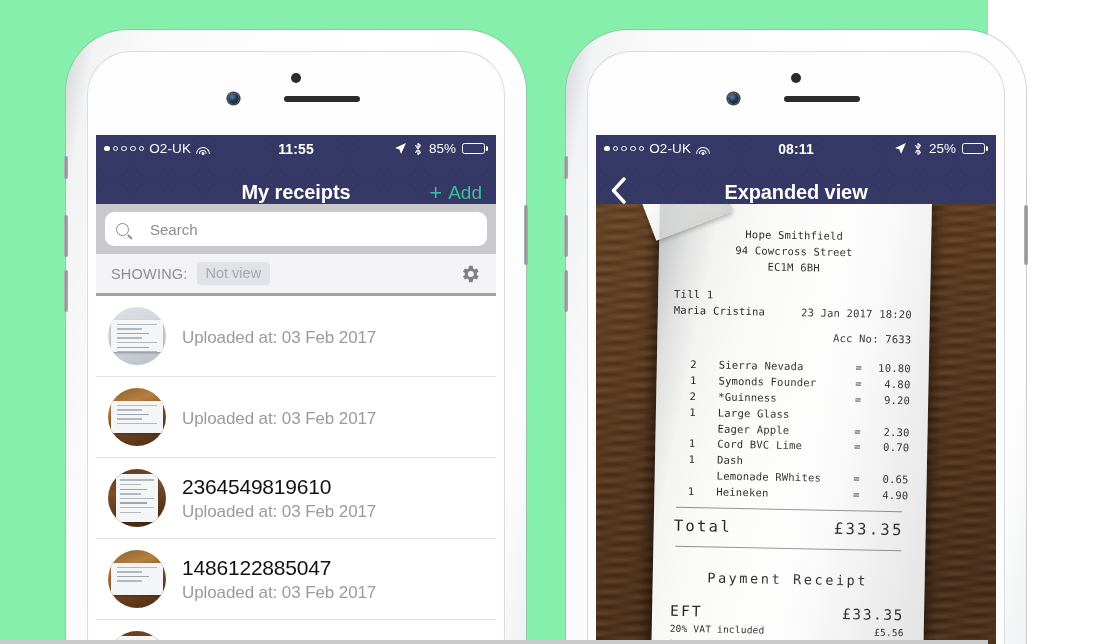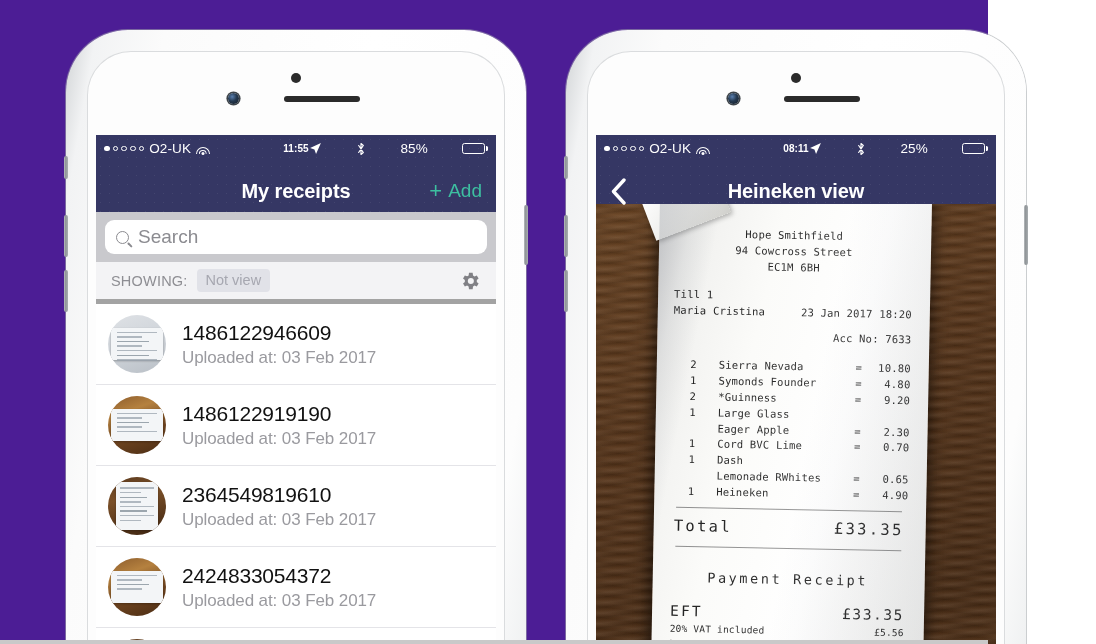--- a/index.html
+++ b/index.html
@@ -3,21 +3,21 @@
 <meta charset="utf-8">
 <title>Receipts App Mockup</title>
 <style>
   * { box-sizing: border-box; margin: 0; padding: 0; }
   html, body {
     width: 1096px; height: 644px;
     background: #ffffff;
     font-family: "Liberation Sans", sans-serif;
     overflow: hidden;
   }
-  .stage { position: relative; width: 988px; height: 644px; background:#4c1d95;text-decoration:underline; }
+  .stage { position: relative; width: 988px; height: 644px; background:#86efac;text-decoration:underline; }
 
   
   .phone {
     position: absolute;
     width: 460px; height: 900px;
     border-radius: 62px;
     background: linear-gradient(100deg,#cfd2d4 0%, #f2f3f4 5%, #fbfbfb 16%, #ffffff 50%, #fdfdfd 84%, #eceeef 94%, #c5c8ca 100%);
     box-shadow: 0 0 0 1px rgba(160,165,170,.55);
   }
   .phone.left  { left: 66px;  top: 30px; }
@@ -77,22 +77,22 @@
     content:""; position:absolute; inset:0; pointer-events:none; opacity:.5;
     background-image: radial-gradient(rgba(255,255,255,.14) 0.7px, transparent 0.8px);
     background-size: 9px 9px;
   }
   .statusbar {
     height: 27px; display: flex; align-items: center;
     padding: 0 8px; color:#fff; font-size: 13.5px; letter-spacing: .1px;
     position: relative; z-index: 2;
   }
   .sb-left, .sb-right { display:flex; align-items:center; gap:5px; flex:1; }
-  .sb-right { justify-content: space-between; gap:6px; }
-  .sb-center { font-weight: 700; font-size: 10px; }
+  .sb-right { justify-content: flex-end; gap:6px; }
+  .sb-center { font-weight: 700; font-size: 14px; }
   .dots { display:flex; align-items:center; gap:3.2px; }
   .dot { width:5.5px; height:5.5px; border-radius:50%; box-sizing:border-box; }
   .dot.on  { background:#fff; }
   .dot.off { background:transparent; border:1.1px solid #fff; }
   .carrier { font-size:13.5px; }
   .wifi { position:relative; width:14px; height:11px; }
   .wifi i {
     position:absolute; left:50%; bottom:0; border:1.6px solid #fff;
     border-bottom:none; border-radius:50% 50% 0 0 / 100% 100% 0 0;
     transform: translateX(-50%);
@@ -102,48 +102,48 @@
   .wifi i:nth-child(3){ width:3px; height:3px; border:none; background:#fff; border-radius:50%; bottom:-.5px; }
   .battery { display:flex; align-items:center; }
   .batt-body {
     width:23px; height:11px; border:1.3px solid #fff; border-radius:2.6px; padding:1.2px;
   }
   .batt-fill { height:100%; background:#fff; border-radius:1px; }
   .batt-cap { width:1.8px; height:4.5px; background:#fff; border-radius:0 1.5px 1.5px 0; margin-left:1px; }
 
   
   .navbar {
-    height: 42px; display:flex; align-items:center; position:relative; z-index:2;
-    padding: 0 14px; color:#fff;margin-top:8px;
+    height: 42px; display:flex; align-items:flex-end; position:relative; z-index:2;
+    padding: 0 14px; color:#fff;
   }
   .nav-title {
     position:absolute; left:0; right:0; text-align:center;
     font-size: 20px; font-weight: 700; letter-spacing:-.1px;
   }
   .nav-right {
     margin-left:auto; display:flex; align-items:center; gap:6px;
     color:#3dbfa0; font-size:19px; z-index:3;
   }
   .plus-ico { font-size:22px; line-height:1; font-weight:400; }
   .back-chevron { z-index:3; display:flex; align-items:center; }
 
   
   .searchwrap { background:#c9c9cd; padding: 8px 9px 8px; }
   .searchbox {
     background:#fff; border-radius:9px; height:34px;
     display:flex; align-items:center; gap:9px; padding: 0 11px;
   }
   .mag { width:13px; height:13px; border:1.7px solid #8b8b90; border-radius:50%; position:relative; flex:none; }
   .mag::after { content:""; position:absolute; right:-5px; bottom:-3px; width:6px; height:1.7px; background:#8b8b90; transform:rotate(45deg); border-radius:1px; }
-  .search-ph { color:#8b8b90; font-size:19px; }
+  .search-ph { color:#8b8b90; font-size:15px;margin-left:12px; }
 
   
   .filterrow {
     height: 42px; background:#f3f3f5; display:flex; align-items:center;
-    padding: 8px 15px; border-bottom:5px solid #a3a3a3;
+    padding: 8px 15px; border-bottom:3px solid #a3a3a3;
   }
   .showing-label { color:#8e8e93; font-size:14.5px; letter-spacing:.2px; }
   .chip {
     margin-left:9px; background:#e1e2e8; color:#a6a7b0;
     padding: 3px 9px 4px; border-radius:4px; font-size:14.5px;
   }
   .gear { margin-left:auto; width:22px; height:22px; position:relative; }
 
   
   .list { background:#fff; }
@@ -311,39 +311,37 @@
                     <b></b>
                     <b></b>
                     <b></b>
                     <b></b>
                     <b></b>
                     <b></b>
                   </div>
                 </div>
             </div>
             <div class="rowtext">
-              <div class="row-title">1486122946609</div>
               <div class="row-sub">Uploaded at: 03 Feb 2017</div>
             </div>
           </div>
 
           <div class="row">
             <div class="thumb t-wood">
               <div class="t-paper">
                   <div class="t-lines">
                     <b></b>
                     <b></b>
                     <b></b>
                     <b></b>
                     <b></b>
                   </div>
                 </div>
             </div>
             <div class="rowtext">
-              <div class="row-title">1486122919190</div>
               <div class="row-sub">Uploaded at: 03 Feb 2017</div>
             </div>
           </div>
 
           <div class="row">
             <div class="thumb t-darkwood">
               <div class="t-paper tall">
                   <div class="t-lines">
                     <b></b>
                     <b></b>
@@ -367,21 +365,21 @@
               <div class="t-paper">
                   <div class="t-lines">
                     <b></b>
                     <b></b>
                     <b></b>
                     <b></b>
                   </div>
                 </div>
             </div>
             <div class="rowtext">
-              <div class="row-title">2424833054372</div>
+              <div class="row-title">1486122885047</div>
               <div class="row-sub">Uploaded at: 03 Feb 2017</div>
             </div>
           </div>
 
           <div class="row">
             <div class="thumb t-darkwood">
               <div class="t-paper tall">
                   <div class="t-lines">
                     <b></b>
                   </div>
@@ -443,21 +441,21 @@
               </span>
             </div>
           </div>
 
           <div class="navbar">
             <span class="back-chevron">
               <svg width="17" height="27" viewBox="0 0 17 27">
                 <path d="M14 2 3.5 13.5 14 25" fill="none" stroke="#fff" stroke-width="3.4" stroke-linecap="round" stroke-linejoin="round"></path>
               </svg>
             </span>
-            <div class="nav-title">Heineken view</div>
+            <div class="nav-title">Expanded view</div>
           </div>
         </div>
 
         <div class="photo">
           <div class="receipt-paper">
             <div class="rc">
               <div class="ctr">Hope Smithfield</div>
               <div class="ctr">94 Cowcross Street</div>
               <div class="ctr">EC1M 6BH</div>
               <div class="sp"></div>

